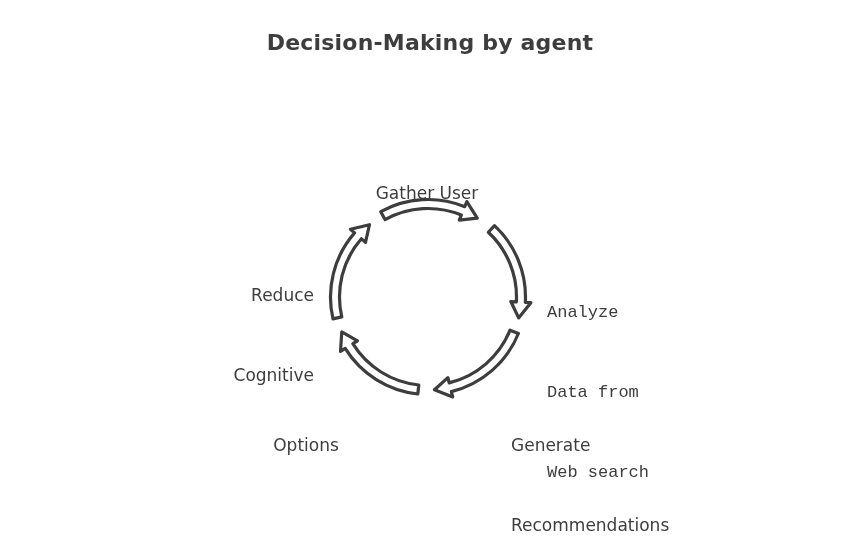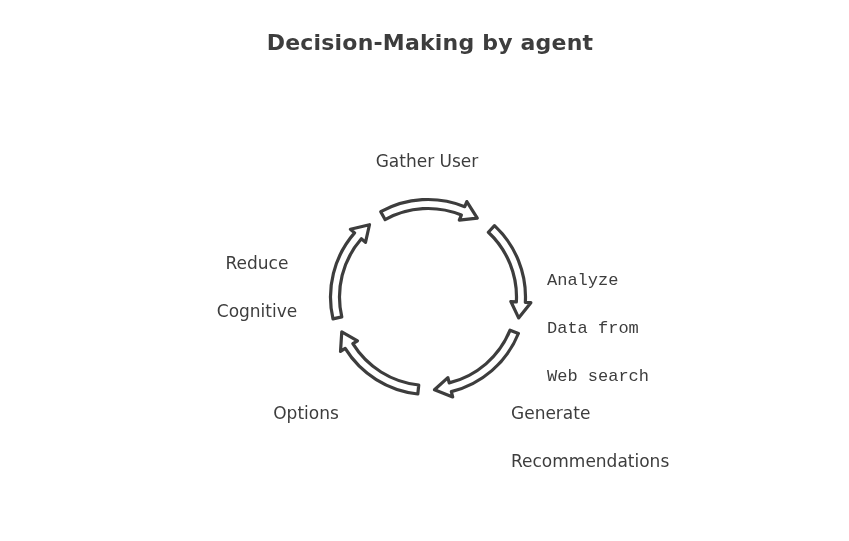--- a/index.html
+++ b/index.html
@@ -33,26 +33,26 @@
       top: 0;
     }
     .label {
       position: absolute;
       font-family: "DejaVu Sans", sans-serif;
       font-size: 17px;
       line-height: 24px;
       color: #3d3d3d;
       white-space: pre-line;
     }
-    .label .line { display: block; white-space: nowrap; }
+    .label .line { display: block; white-space: nowrap; margin-top: 32px; }
     .lbl-gather { left: 360px; top: 125px; width: 134px; text-align: center; }
     .lbl-analyze { left: 547px; top: 245px; text-align: left; font-family: Liberation Mono, monospace; }
     .lbl-generate { left: 511px; top: 377px; text-align: left; }
     .lbl-present { left: 260px; top: 377px; width: 92px; text-align: center; }
-    .lbl-reduce { left: 200px; top: 227px; width: 114px; text-align: center; }
+    .lbl-reduce { left: 200px; top: 227px; width: 114px; text-align: right; }
   </style>
 </head>
 <body>
 
 <div class="title">Decision-Making by agent</div>
 
 <svg id="cycle" width="849" height="541" viewBox="0 0 849 541">
   <g id="arrows-group">
       <path d="M 380.73 211.72 A 97.5 97.5 0 0 1 464.75 206.69 L 466.82 201.60 L 477.28 218.13 L 459.28 220.12 L 461.36 215.03 A 88.5 88.5 0 0 0 385.09 219.60 Z" fill="#ffffff" stroke="#3d3d3d" stroke-width="3.2" stroke-linejoin="round"></path>
       <path d="M 494.49 225.69 A 97.5 97.5 0 0 1 525.35 302.35 L 530.85 302.65 L 518.62 317.92 L 510.88 301.55 L 516.37 301.85 A 88.5 88.5 0 0 0 488.36 232.28 Z" fill="#ffffff" stroke="#3d3d3d" stroke-width="3.2" stroke-linejoin="round"></path>

